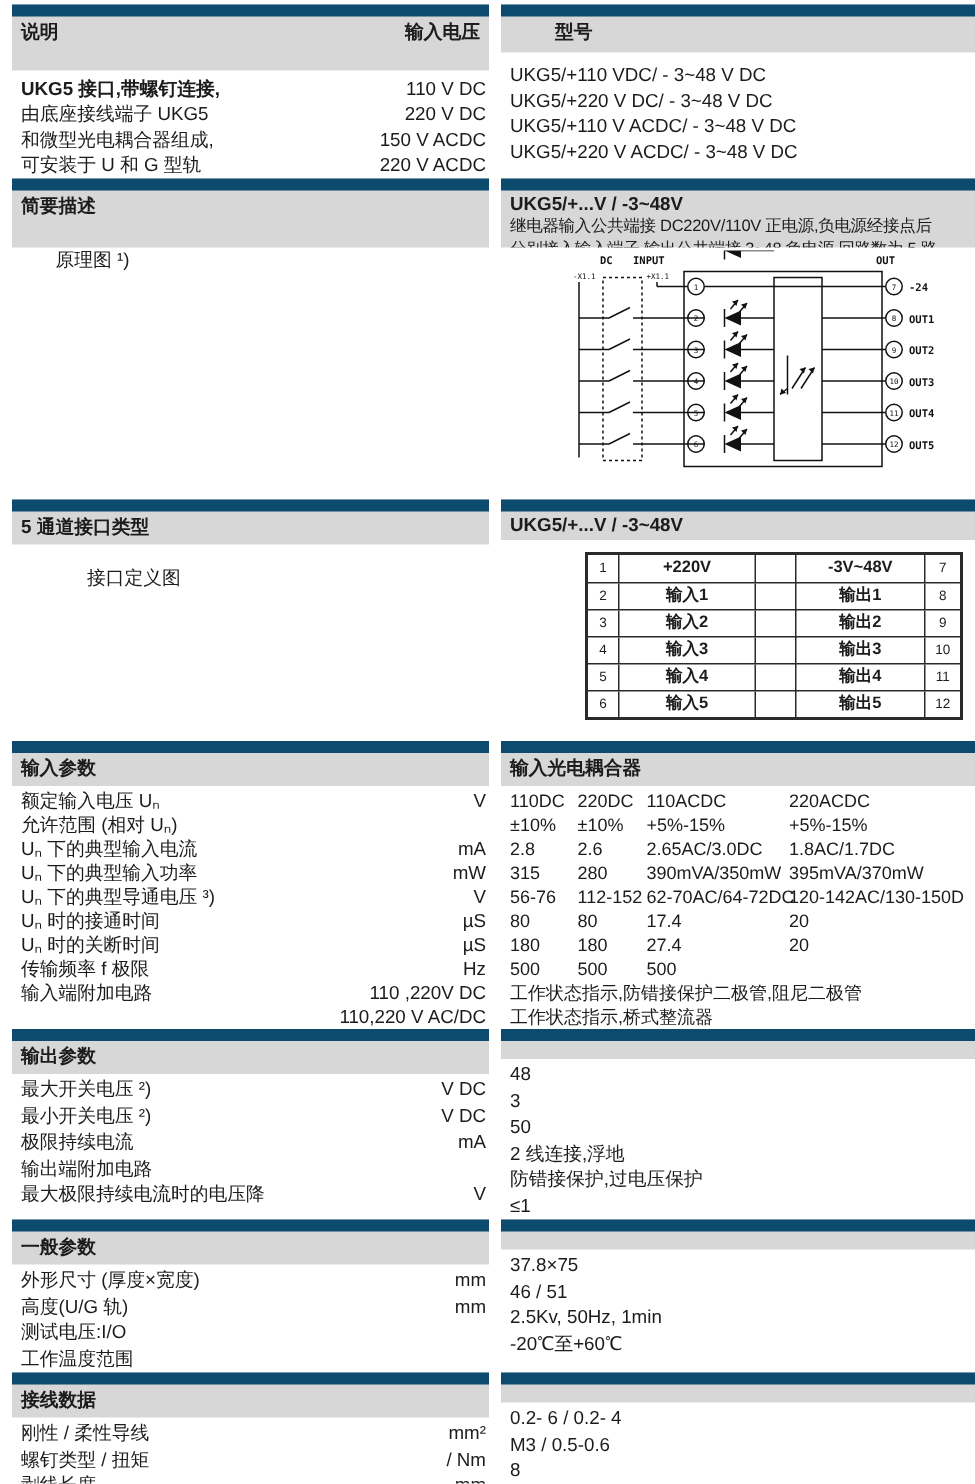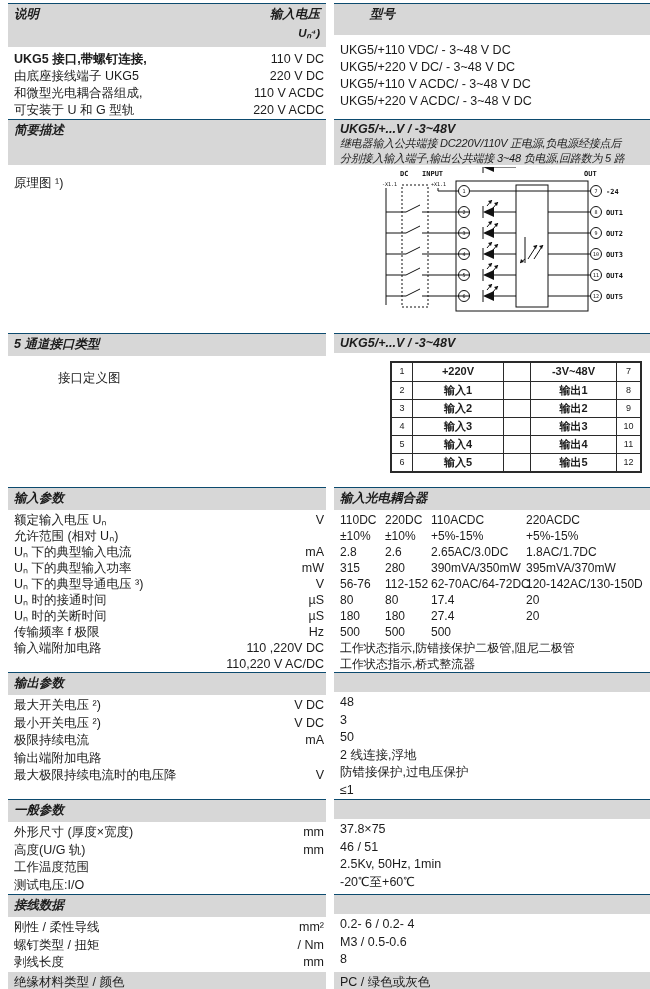--- a/index.html
+++ b/index.html
@@ -13,21 +13,21 @@
   }
   .sheet { padding: 3px 0 0 8px; }
   .pair { display: grid; grid-template-columns: 318px 1fr; column-gap: 8px; }
   .band {
     background: #d7d7d7;
     padding: 2px 6px 3px 6px;
     min-height: 20px;
     overflow: hidden;
     white-space: nowrap;
   }
-  .band-top { border-top: 1px solid #0c4a6e; font-style: italic; }
+  .band-top { border-top: 8px solid #0c4a6e; }
   .bold { font-weight: bold; }
 
   
   .hdr { height: 44px; }
   .hdr-line1 { display: flex; justify-content: space-between; font-weight: bold; }
   .hdr-line2 { text-align: right; font-weight: bold; font-size: 11.5px; padding-top: 2px; }
   .hdr1 { height: 32px; font-weight: bold; padding-left: 36px; }
   .desc-rows { padding-top: 4px; }
   .prow { display: flex; justify-content: space-between; padding: 0 2px 0 6px; white-space: nowrap; }
   .prow .punit { text-align: center; }
@@ -37,21 +37,21 @@
   .lh18 { line-height: 17.5px; }
   .models { padding: 7px 0 0 6px; }
 
   
   .brief-left { height: 46px; font-weight: bold; }
   .brief-right { height: 46px; font-size: 11px; letter-spacing: -0.2px; }
   .brief-title { font-weight: bold; font-size: 12.5px; letter-spacing: 0; }
 
   
   .schematic-row { min-height: 168px; }
-  .schematic-label { padding: 10px 0 0 6px; }
+  .schematic-label { padding: 0 0 0 6px; margin-left: 23px; }
   .schem-wrap { padding: 2px 0 0 42px; }
 
   
   .if-label { padding: 14px 0 0 6px; margin-left: 44px; }
   .iftable {
     margin: 8px 0 0 56px;
     width: 252px;
     border: 2px solid #2a2a2a;
   }
   .ifrow { display: grid; grid-template-columns: 21px 91px 27px 86px 1fr; height: 18px; }
@@ -81,37 +81,36 @@
 
 <div class="sheet">
 
   <div class="pair">
     <div>
       <div class="band band-top hdr">
         <div class="hdr-line1">
           <span>说明</span>
           <span>输入电压</span>
         </div>
-        <div class="hdr-line2">Uₙ⁴)</div>
       </div>
       <div class="desc-rows">
 
           <div class="prow lh17">
             <span class="plabel">UKG5 接口,带螺钉连接,</span>
             <span class="punit">110 V DC</span>
           </div>
 
           <div class="prow lh17">
             <span class="plabel">由底座接线端子 UKG5</span>
             <span class="punit">220 V DC</span>
           </div>
 
           <div class="prow lh17">
             <span class="plabel">和微型光电耦合器组成,</span>
-            <span class="punit">110 V ACDC</span>
+            <span class="punit">150 V ACDC</span>
           </div>
 
           <div class="prow lh17">
             <span class="plabel">可安装于 U 和 G 型轨</span>
             <span class="punit">220 V ACDC</span>
           </div>
 
       </div>
     </div>
     <div>
@@ -505,29 +504,29 @@
             <span class="plabel">外形尺寸 (厚度×宽度)</span>
             <span class="punit">mm</span>
           </div>
 
           <div class="prow lh18">
             <span class="plabel">高度(U/G 轨)</span>
             <span class="punit">mm</span>
           </div>
 
           <div class="prow lh18">
+            <span class="plabel">测试电压:I/O</span>
+            <span class="punit"></span>
+          </div>
+
+          <div class="prow lh18">
             <span class="plabel">工作温度范围</span>
             <span class="punit"></span>
           </div>
 
-          <div class="prow lh18">
-            <span class="plabel">测试电压:I/O</span>
-            <span class="punit"></span>
-          </div>
-
       </div>
     </div>
     <div>
       <div class="band band-top"></div>
       <div class="rows-pad">
 
           <div class="vrow lh18">37.8×75</div>
 
           <div class="vrow lh18">46 / 51</div>
 

